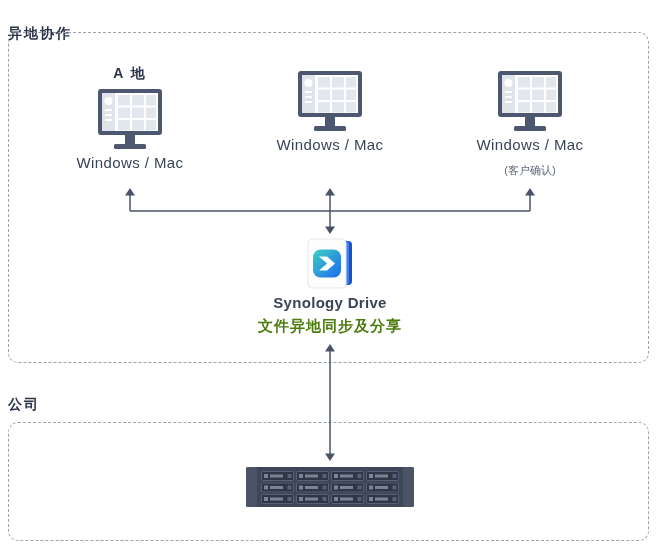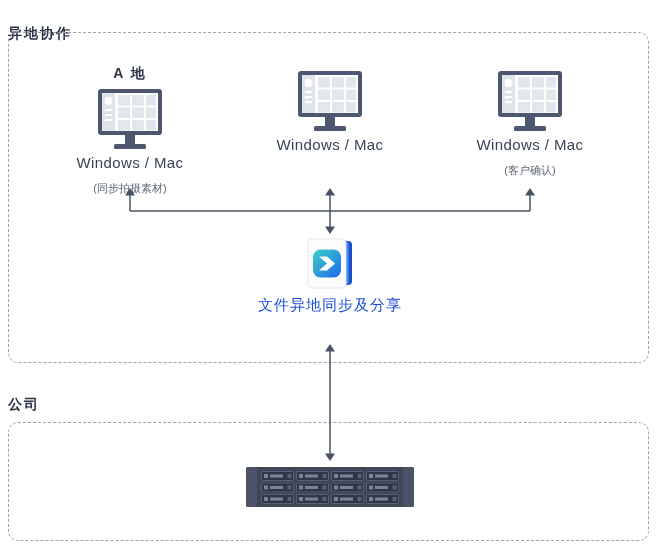--- a/index.html
+++ b/index.html
@@ -23,21 +23,21 @@
   .site-a{left:40px;}
   .site-b{left:240px;}
   .site-c{left:440px;}
   .site-name{font-size:14px;font-weight:700;color:#2B3348;letter-spacing:2px;line-height:18px;}
   .monitor-wrap{margin-top:7px;line-height:0;}
   .device-label{font-size:15px;font-weight:400;color:#3A4458;letter-spacing:.4px;margin-top:5px;line-height:18px;}
   .site-note{font-size:11px;font-weight:400;color:#606878;margin-top:9px;line-height:14px;}
   .drive-block{position:absolute;left:230px;top:237px;width:200px;text-align:center;}
   .drive-icon-wrap{line-height:0;}
   .drive-title{font-size:15px;font-weight:600;color:#3A4458;letter-spacing:.3px;margin-top:3px;line-height:18px;}
-  .drive-subtitle{font-size:15px;font-weight:400;color:#1d4ed8;letter-spacing:1px;margin-top:5px;line-height:18px;}
+  .drive-subtitle{font-size:15px;font-weight:700;color:#4d7c0f;letter-spacing:1px;margin-top:5px;line-height:18px;}
   .nas-wrap{position:absolute;left:246px;top:467px;line-height:0;}
   .overlay{position:absolute;left:0;top:0;pointer-events:none;}
 </style>
 </head>
 <body>
 
 <div class="canvas">
 
   <svg width="0" height="0" style="position:absolute" aria-hidden="true">
     <defs>
@@ -81,21 +81,20 @@
   <div class="dashed-box box-company"></div>
 
   <div class="site site-a">
     <div class="site-name">A 地</div>
     <div class="monitor-wrap">
       <svg width="64" height="60">
           <use href="#monitor"></use>
         </svg>
     </div>
     <div class="device-label">Windows / Mac</div>
-    <div class="site-note">(同步拍摄素材)</div>
   </div>
 
   <div class="site site-b">
     <div class="monitor-wrap">
       <svg width="64" height="60">
           <use href="#monitor"></use>
         </svg>
     </div>
     <div class="device-label">Windows / Mac</div>
   </div>
@@ -113,20 +112,21 @@
   <div class="drive-block">
     <div class="drive-icon-wrap">
       <svg width="56" height="54" viewBox="0 0 56 54">
         <rect x="16" y="4" width="34" height="44" rx="4" fill="#1D4FC4"></rect>
         <rect x="13" y="3.5" width="34" height="45" rx="4" fill="#3B82F6"></rect>
         <rect x="6" y="2" width="38" height="49" rx="4" fill="#FDFDFE" stroke="#E4E7EC" stroke-width="1"></rect>
         <rect x="11" y="12.5" width="28" height="28" rx="7.5" fill="url(#dgrad)"></rect>
         <polygon points="17,19.5 25,19.5 33,26.5 25,33.5 17,33.5 25,26.5" fill="#ffffff"></polygon>
       </svg>
     </div>
+    <div class="drive-title">Synology Drive</div>
     <div class="drive-subtitle">文件异地同步及分享</div>
   </div>
 
   <div class="nas-wrap">
     <svg width="168" height="40" viewBox="0 0 168 40">
       <rect x="0" y="0" width="168" height="40" rx="2" fill="#3F4658"></rect>
       <rect x="0" y="0" width="11" height="40" rx="2" fill="#4C5367"></rect>
       <rect x="157" y="0" width="11" height="40" rx="2" fill="#4C5367"></rect>
       <use href="#tray" x="15" y="4" width="33" height="10"></use>
       <use href="#tray" x="50" y="4" width="33" height="10"></use>

